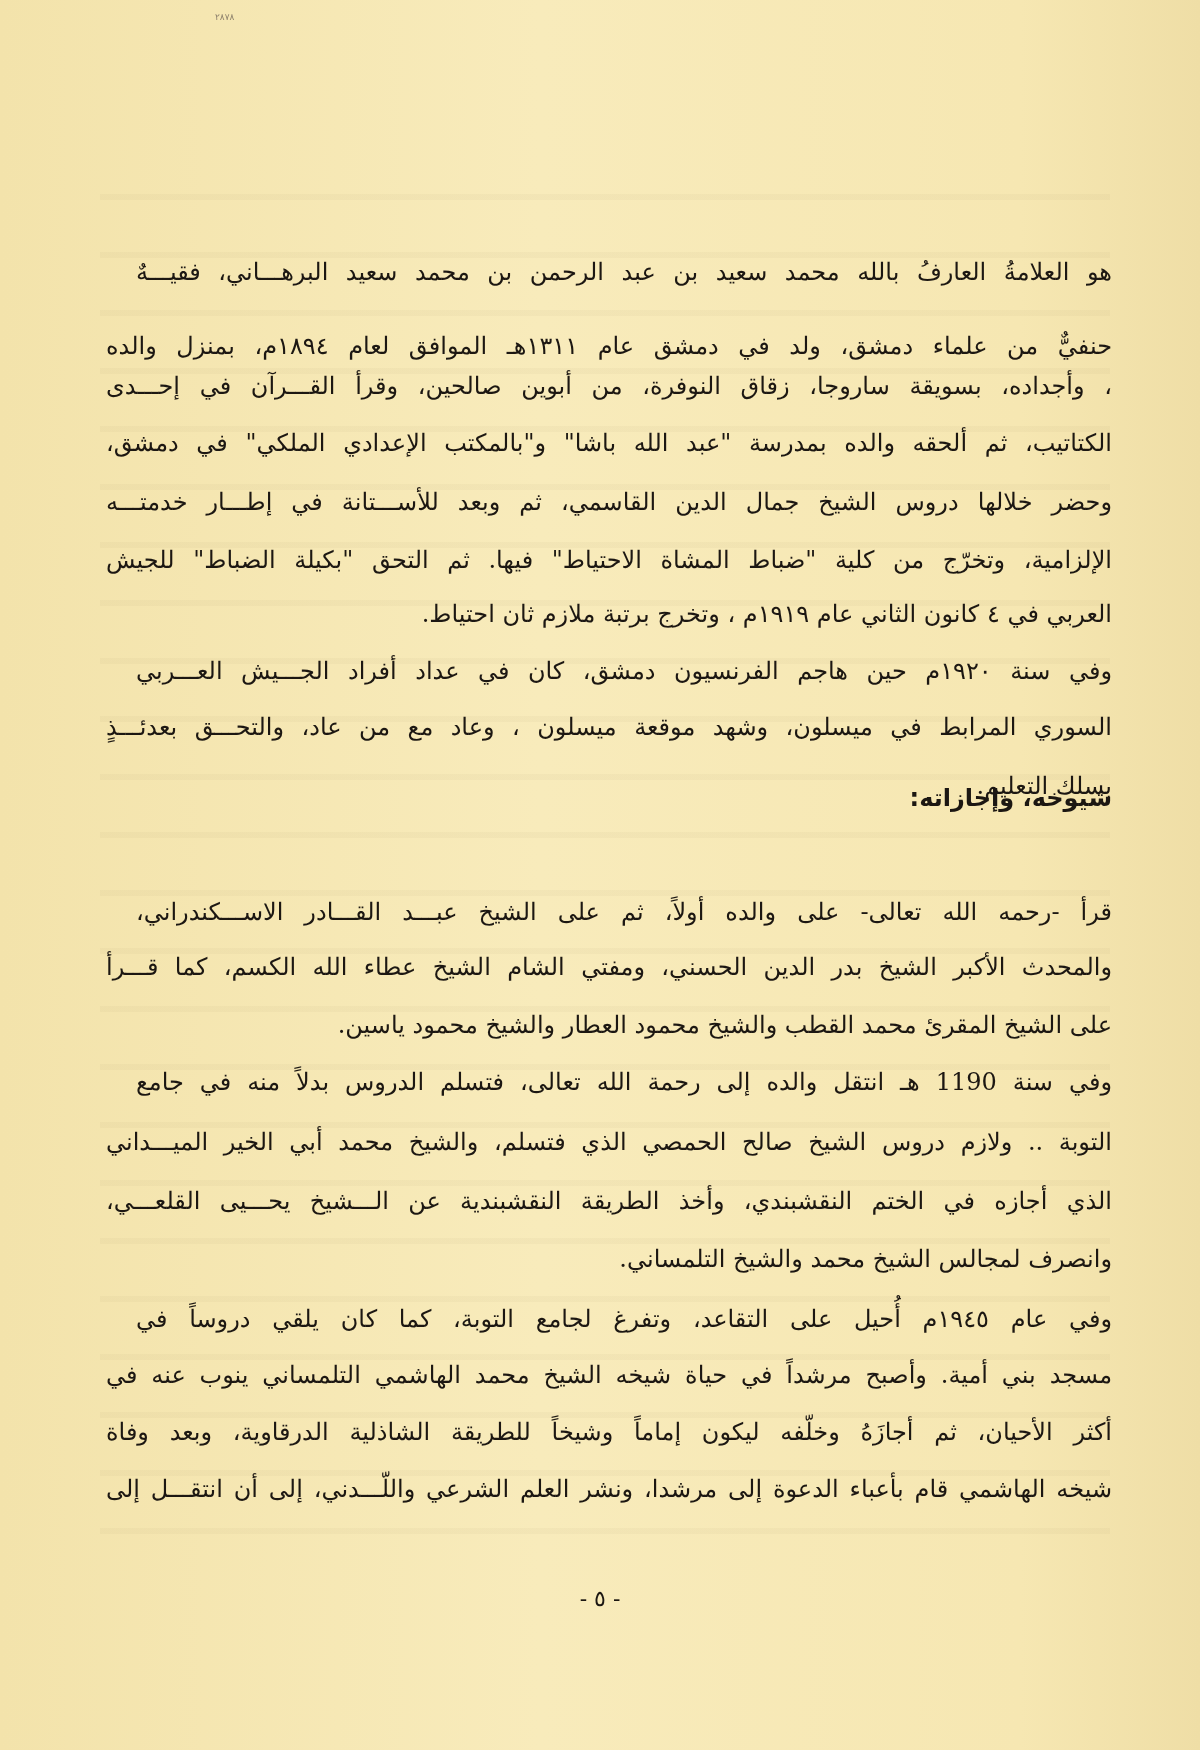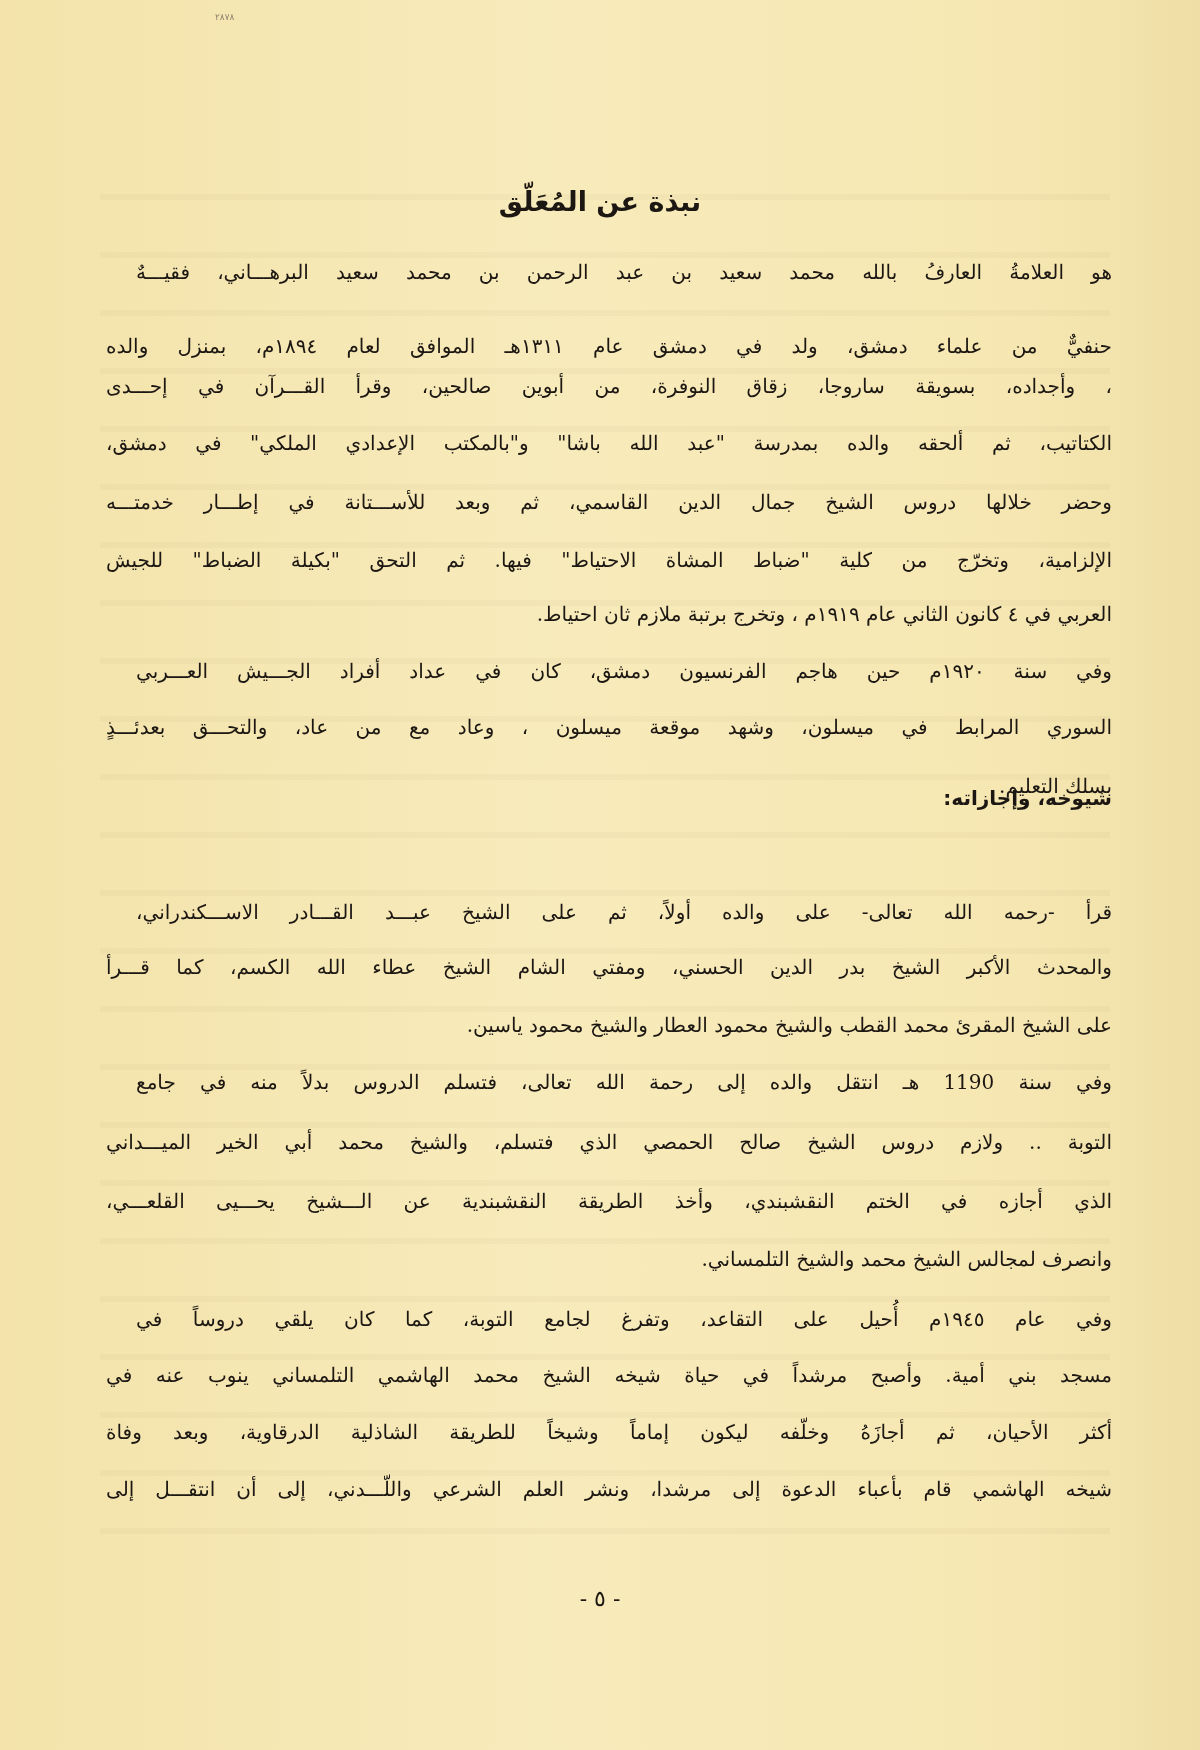--- a/index.html
+++ b/index.html
@@ -18,39 +18,38 @@
   }
   .scan-mark { position:absolute; left:215px; top:12px; font-size:9px; color:#8b7f6a; letter-spacing:2px; }
   .heading {
     position:absolute; left:0; right:0; top:186px; text-align:center;
     font-family: "DejaVu Sans", sans-serif; font-weight:bold; font-size:27px;
     direction:rtl;
   }
   .lines { position:absolute; left:106px; width:1006px; top:0; direction:rtl; }
   .line {
     position:absolute; right:0; width:1006px; height:44px;
-    font-size:20px; line-height:44px; white-space:nowrap;
+    font-size:24px; line-height:44px; white-space:nowrap;
     direction:rtl; text-align:justify; text-align-last:justify;
   }
   .line.indent { width:976px; }
   .line.last { text-align-last:right; }
   .line.sub { font-family:"DejaVu Sans", sans-serif; font-weight:bold; text-align-last:right; }
   .pagenum {
     position:absolute; left:0; right:0; top:1586px; text-align:center;
     font-size:22px; direction:rtl;
   }
 </style>
 </head>
 <body>
 
 <div class="page">
   <div class="ghost"></div>
   <div class="scan-mark">۲۸۷۸</div>
 
-  <div class="heading">نبذة عن المُعَلّق</div>
 
   <div class="lines">
 
     <div class="line indent" style="top:250px">هو العلامةُ العارفُ بالله محمد سعيد بن عبد الرحمن بن محمد سعيد البرهـــاني، فقيـــهٌ</div>
     <div class="line" style="top:324px">حنفيٌّ من علماء دمشق، ولد في دمشق عام ١٣١١هـ الموافق لعام ١٨٩٤م، بمنزل والده</div>
     <div class="line" style="top:364px">، وأجداده، بسويقة ساروجا، زقاق النوفرة، من أبوين صالحين، وقرأ القـــرآن في إحـــدى</div>
     <div class="line" style="top:421px">الكتاتيب، ثم ألحقه والده بمدرسة "عبد الله باشا" و"بالمكتب الإعدادي الملكي" في دمشق،</div>
     <div class="line" style="top:480px">وحضر خلالها دروس الشيخ جمال الدين القاسمي، ثم وبعد للأســـتانة في إطـــار خدمتـــه</div>
     <div class="line" style="top:538px">الإلزامية، وتخرّج من كلية "ضباط المشاة الاحتياط" فيها. ثم التحق "بكيلة الضباط" للجيش</div>
     <div class="line last" style="top:592px">العربي في ٤ كانون الثاني عام ١٩١٩م ، وتخرج برتبة ملازم ثان احتياط.</div>

